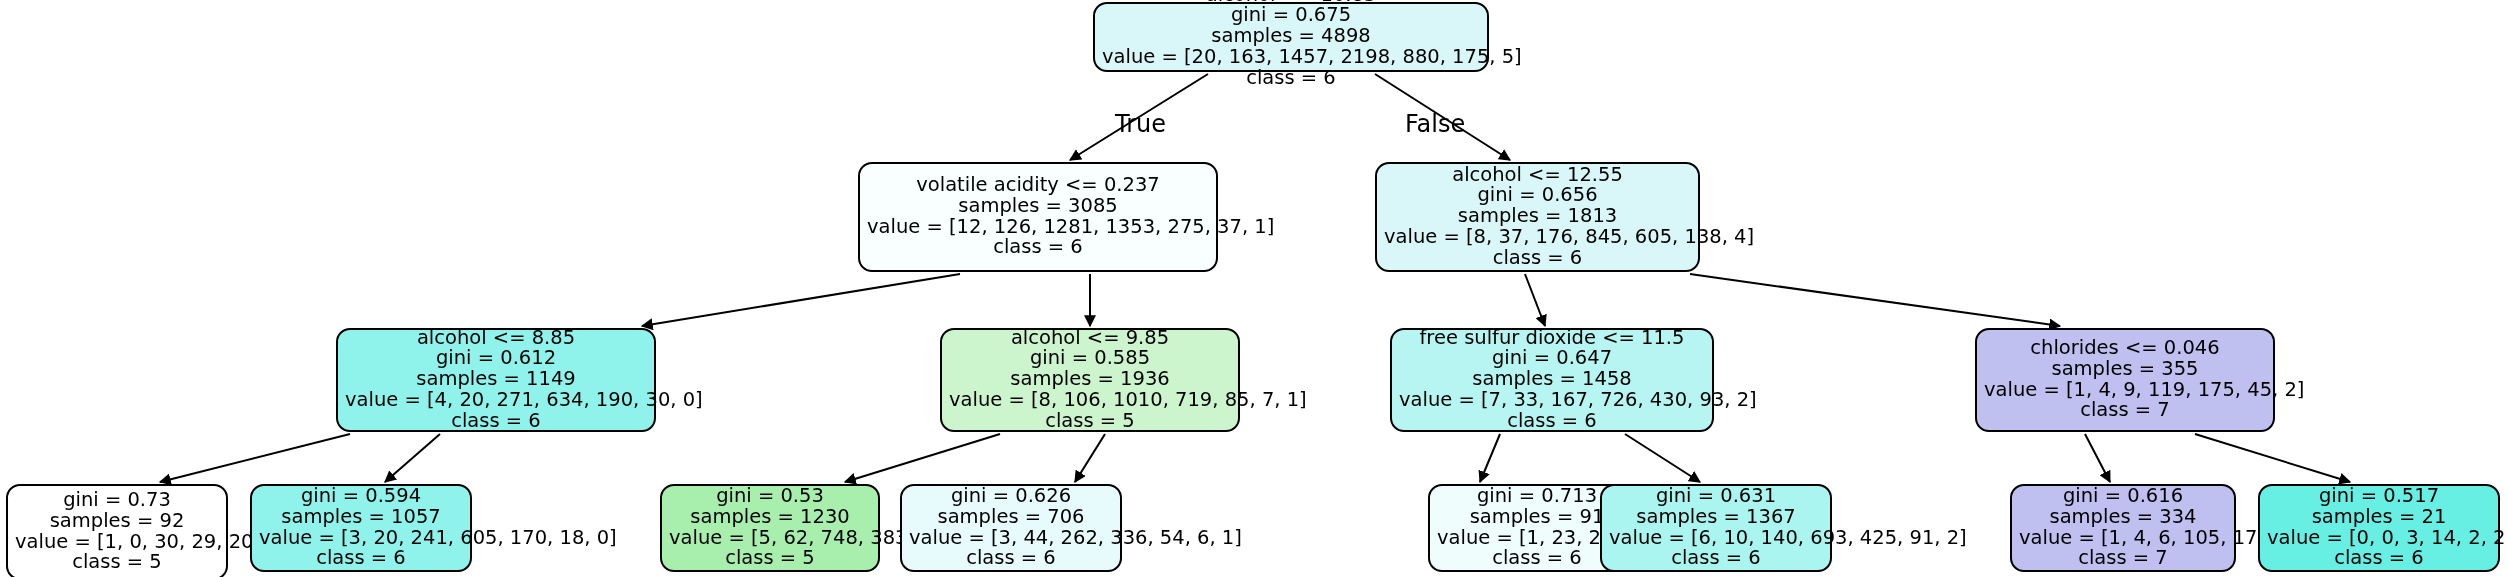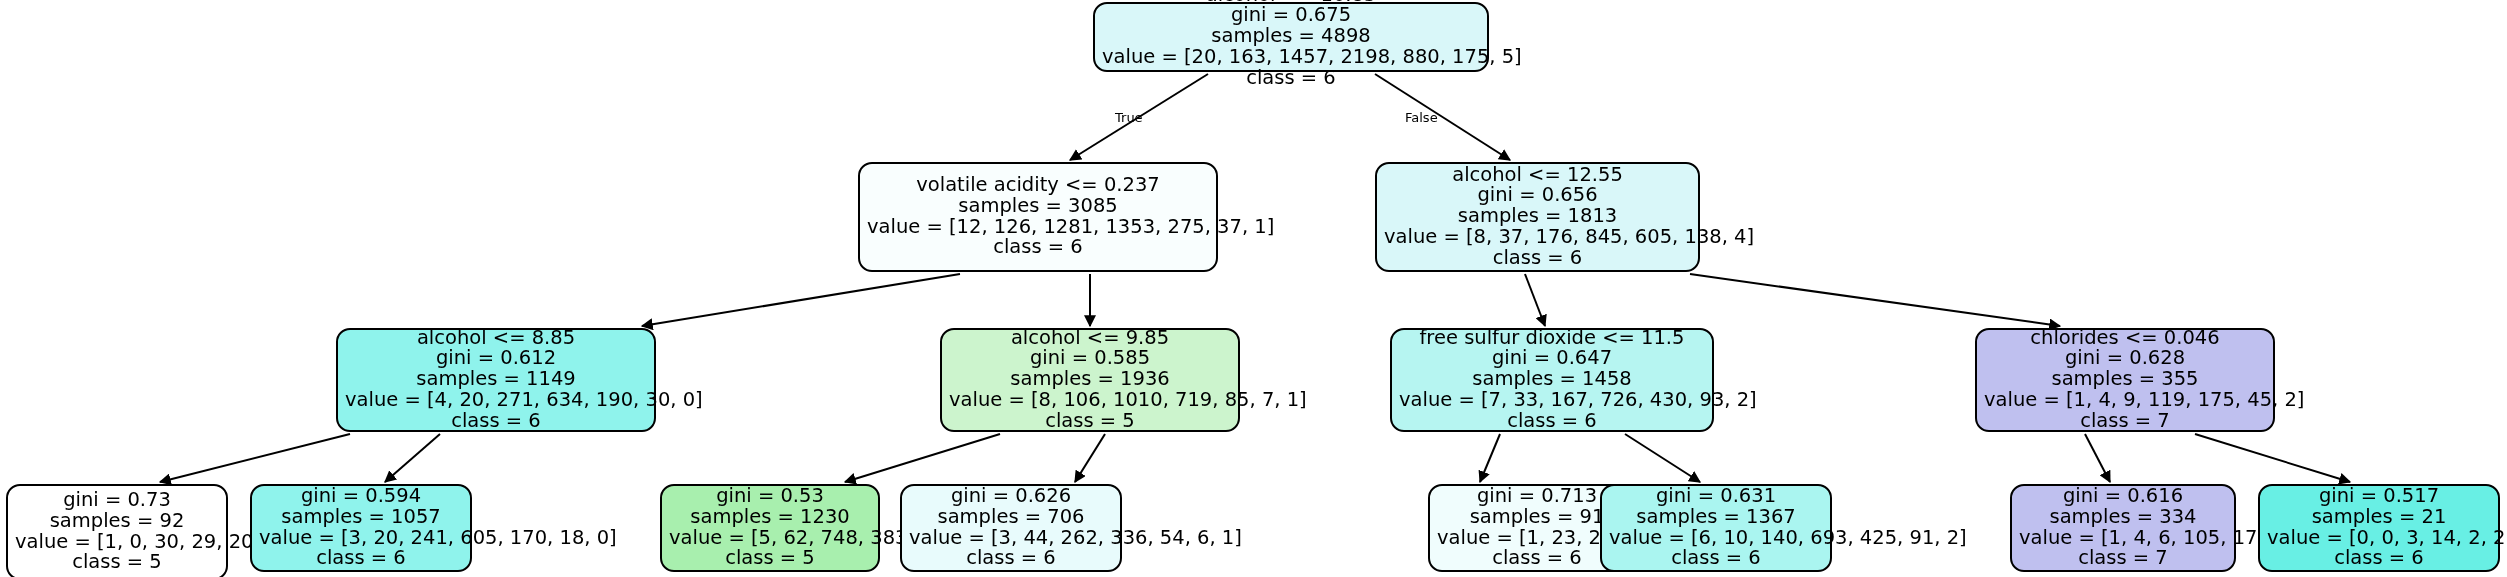--- a/index.html
+++ b/index.html
@@ -38,21 +38,21 @@
     flex-direction: column;
     justify-content: center;
     align-items: center;
   }
   .node .line {
     display: block;
     width: 100%;
   }
   .edge-label {
     position: absolute;
-    font-size: 13px;
+    font-size: 24px;
     color: #000000;
     white-space: nowrap;
     text-align: right;
   }
 </style>
 </head>
 <body>
 
 <div id="canvas">
   <svg class="edges" viewBox="0 0 2507 577">
@@ -115,21 +115,20 @@
       </div>
       <div class="node" style="left: 1390px; top: 328px; width: 324px; height: 104px; background: rgb(182, 245, 241);">
         <span class="line">free sulfur dioxide &lt;= 11.5</span>
         <span class="line">gini = 0.647</span>
         <span class="line">samples = 1458</span>
         <span class="line">value = [7, 33, 167, 726, 430, 93, 2]</span>
         <span class="line">class = 6</span>
       </div>
       <div class="node" style="left: 1975px; top: 328px; width: 300px; height: 104px; background: rgb(191, 192, 239); text-align: center;">
         <span class="line">chlorides &lt;= 0.046</span>
-        <span class="line">gini = 0.628</span>
         <span class="line">samples = 355</span>
         <span class="line">value = [1, 4, 9, 119, 175, 45, 2]</span>
         <span class="line">class = 7</span>
       </div>
       <div class="node" style="left: 6px; top: 484px; width: 222px; height: 96px; background: rgb(255, 255, 255);">
         <span class="line">gini = 0.73</span>
         <span class="line">samples = 92</span>
         <span class="line">value = [1, 0, 30, 29, 20, 12, 0]</span>
         <span class="line">class = 5</span>
       </div>

